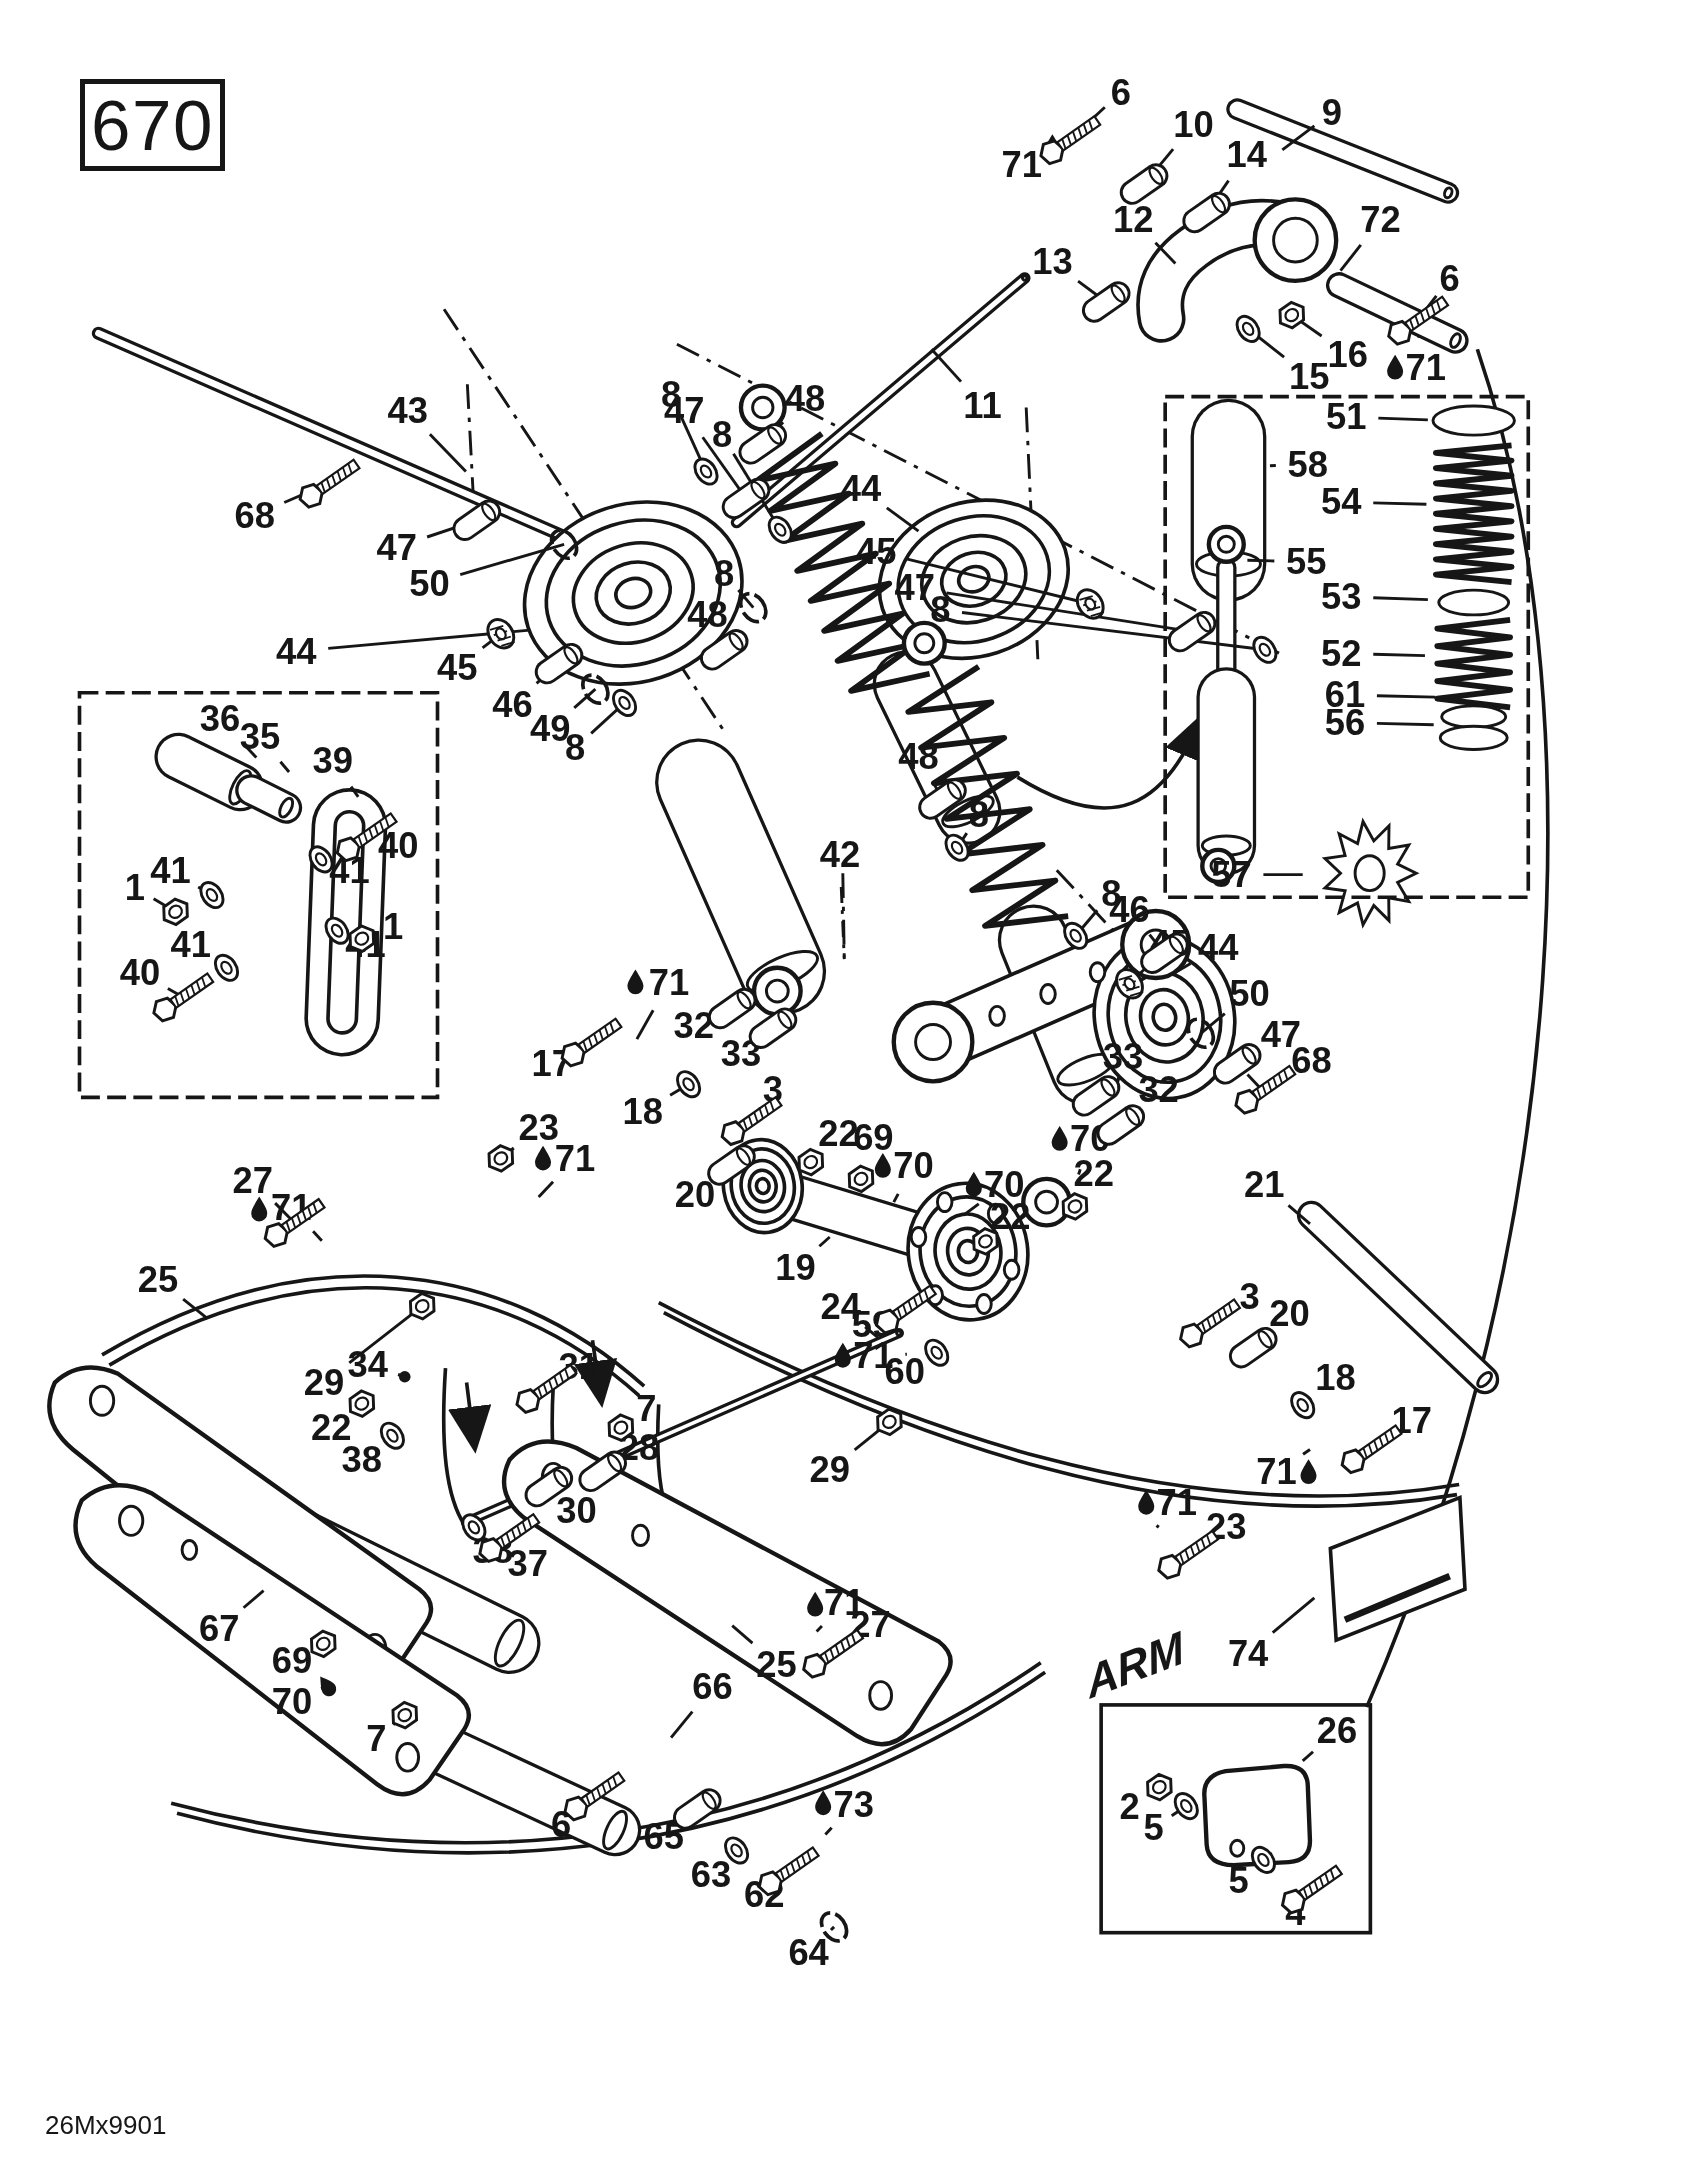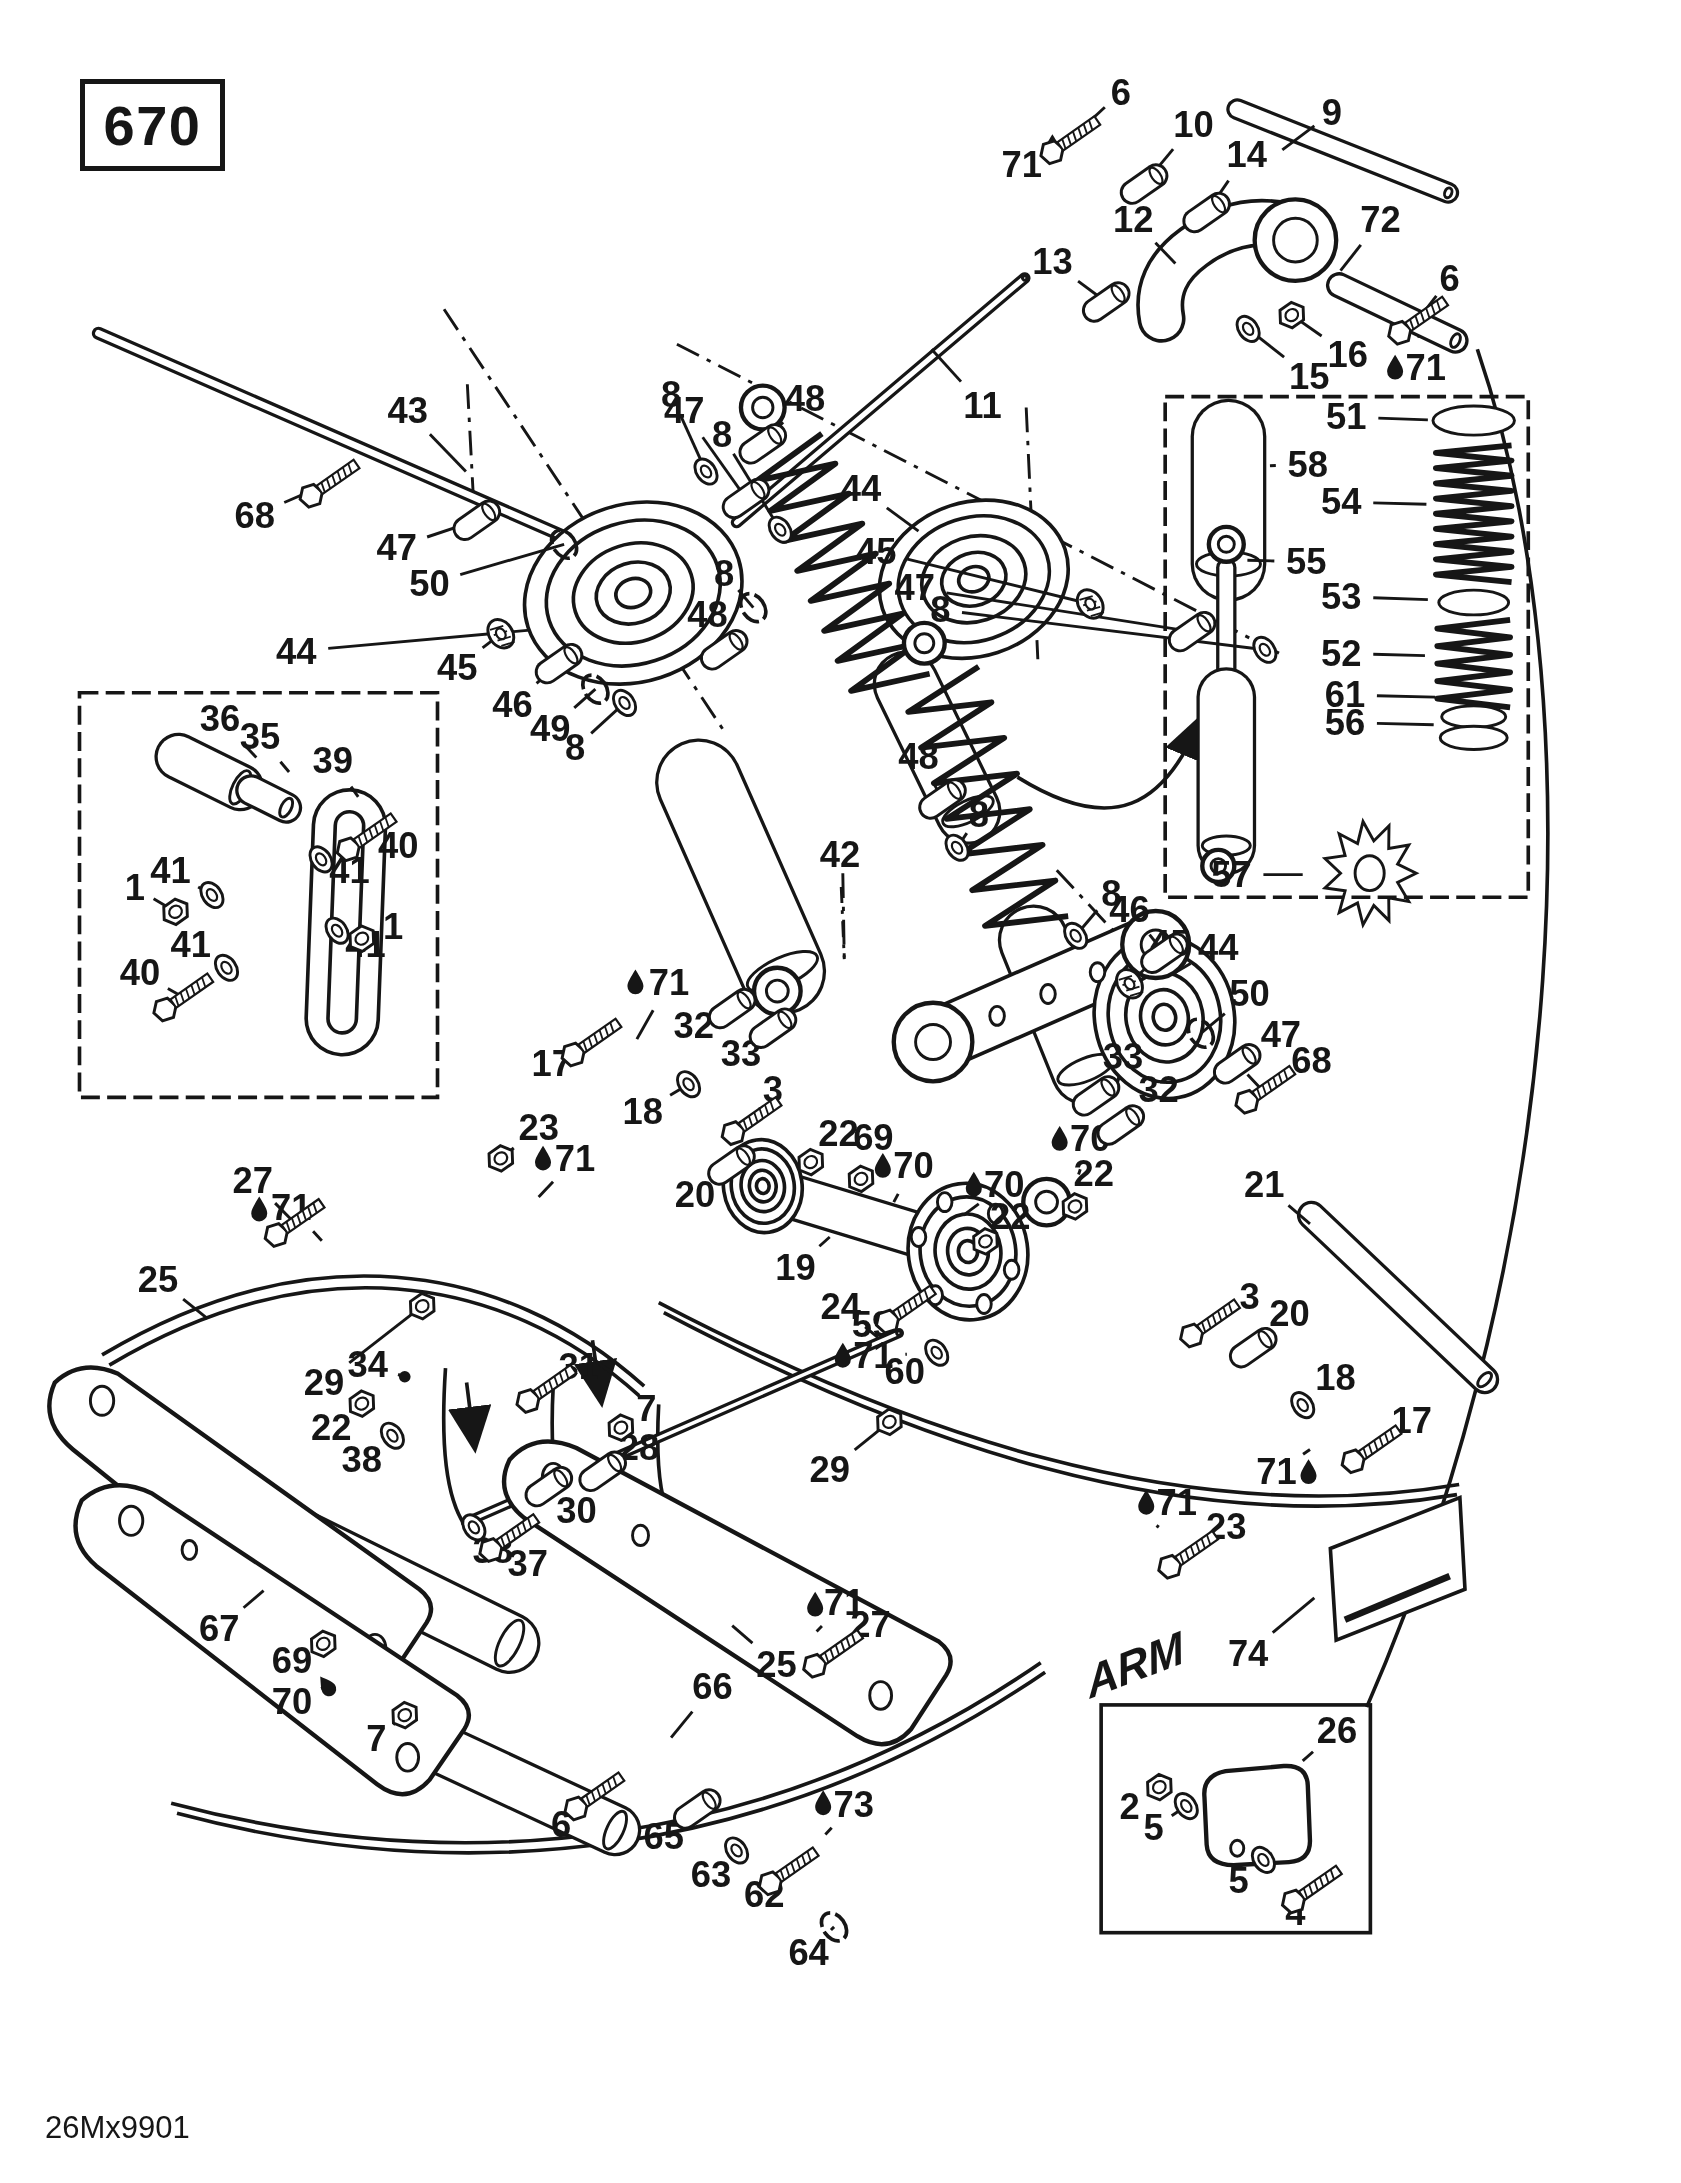--- a/index.html
+++ b/index.html
@@ -1,21 +1,21 @@
 <!DOCTYPE html>
 <html style="font-size:11.6px"><head>
 <meta charset="utf-8">
 <style>
   html,body{margin:0;padding:0;background:#fff;}
   #page{position:relative;width:1682px;height:2183px;background:#ffffff;overflow:hidden;
         font-family:"Liberation Sans", sans-serif;}
   #art{position:absolute;left:0;top:0;}
   .badge{position:absolute;border:5.1px solid #161616;display:flex;align-items:center;justify-content:center;
-         font-weight:bold;font-size:56px;color:#161616;letter-spacing:1.5px;}
-  .sheetcode{position:absolute;font-size:31px;color:#161616;}
+         font-weight:normal;font-size:71px;color:#161616;letter-spacing:1.5px;}
+  .sheetcode{position:absolute;font-size:26px;color:#161616;}
   svg text{font-family:"Liberation Sans", sans-serif;font-weight:bold;fill:#161616;}
 </style>
 </head>
 <body>
 
 <div id="page">
   <svg id="art" width="1682" height="2183" viewBox="0 0 2311 3000">
       <defs>
         <marker id="ah" markerWidth="14" markerHeight="12" refX="11" refY="6" orient="auto">
           <path d="M0,0 L13,6 L0,12 Z" fill="#161616"></path>

